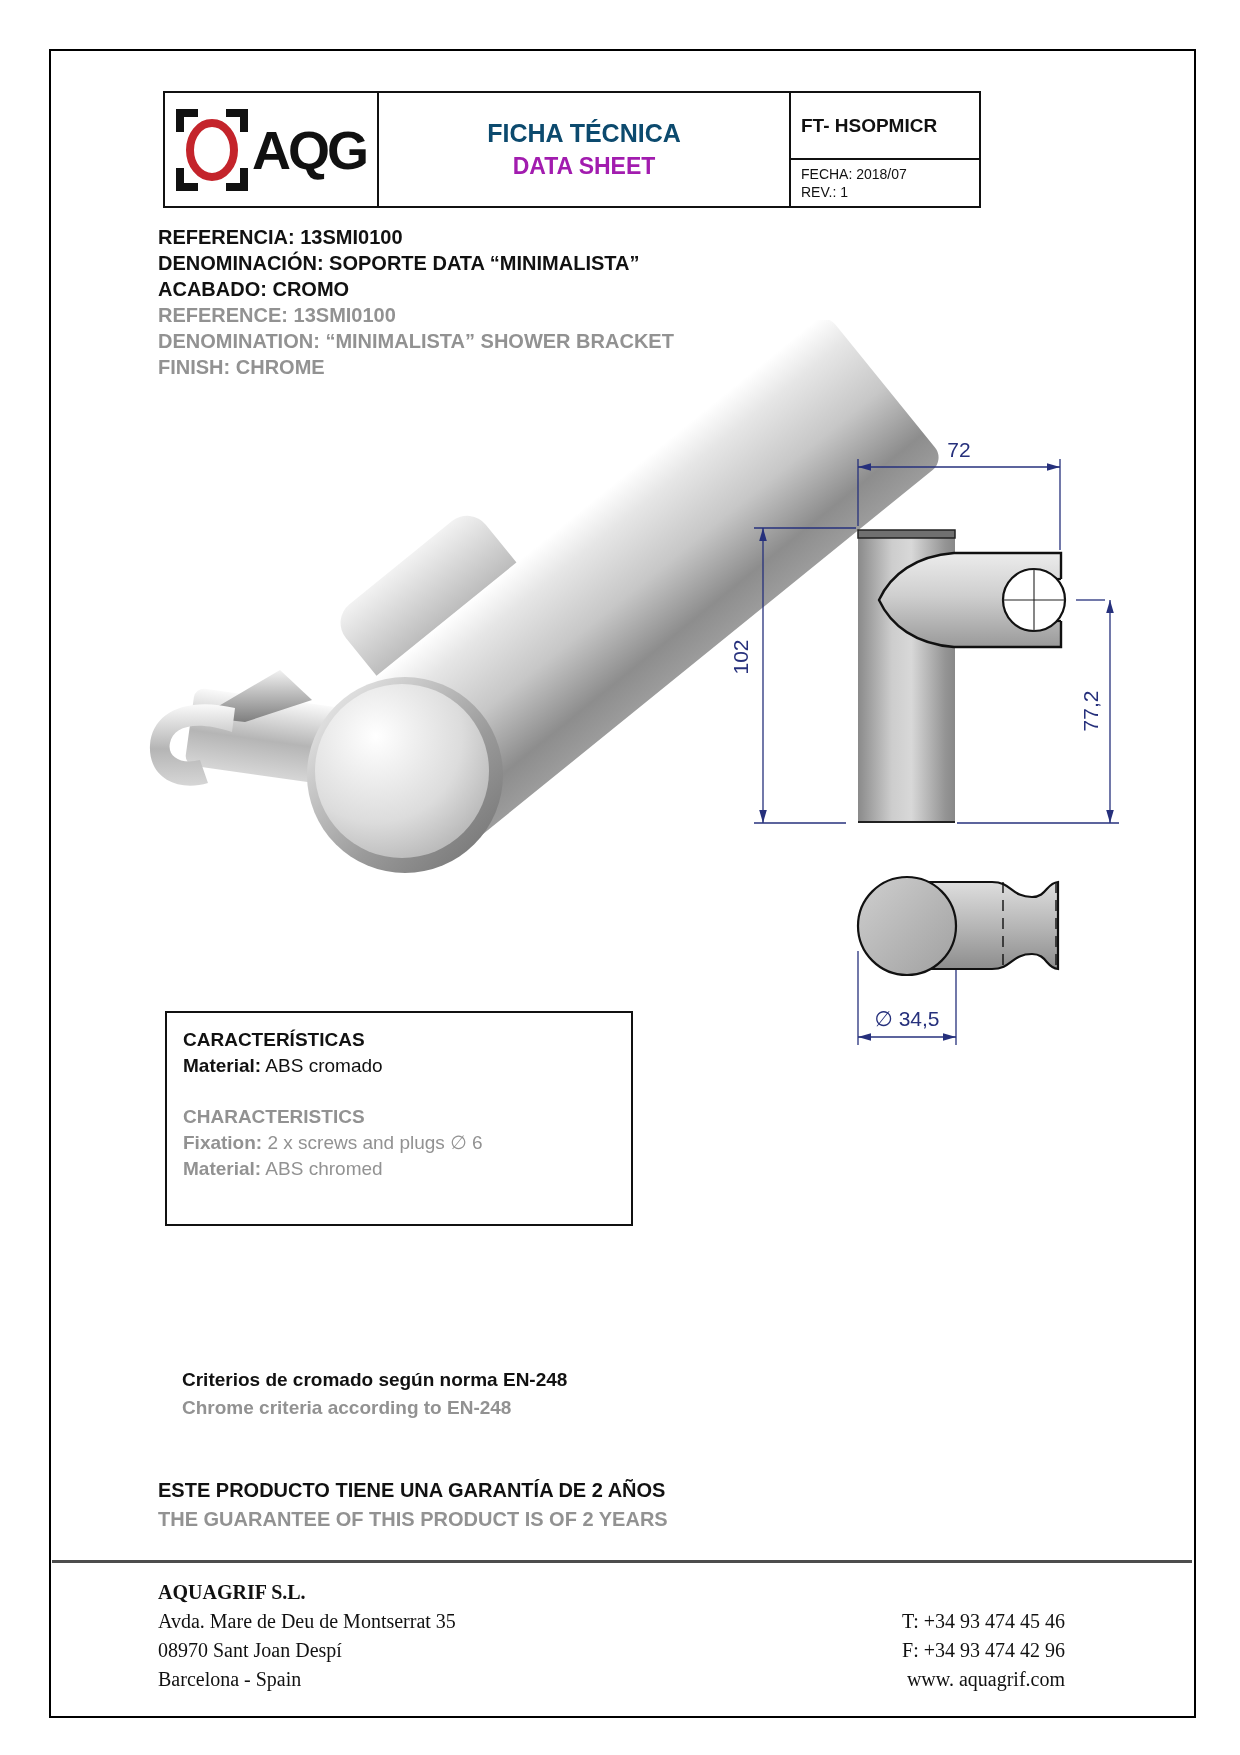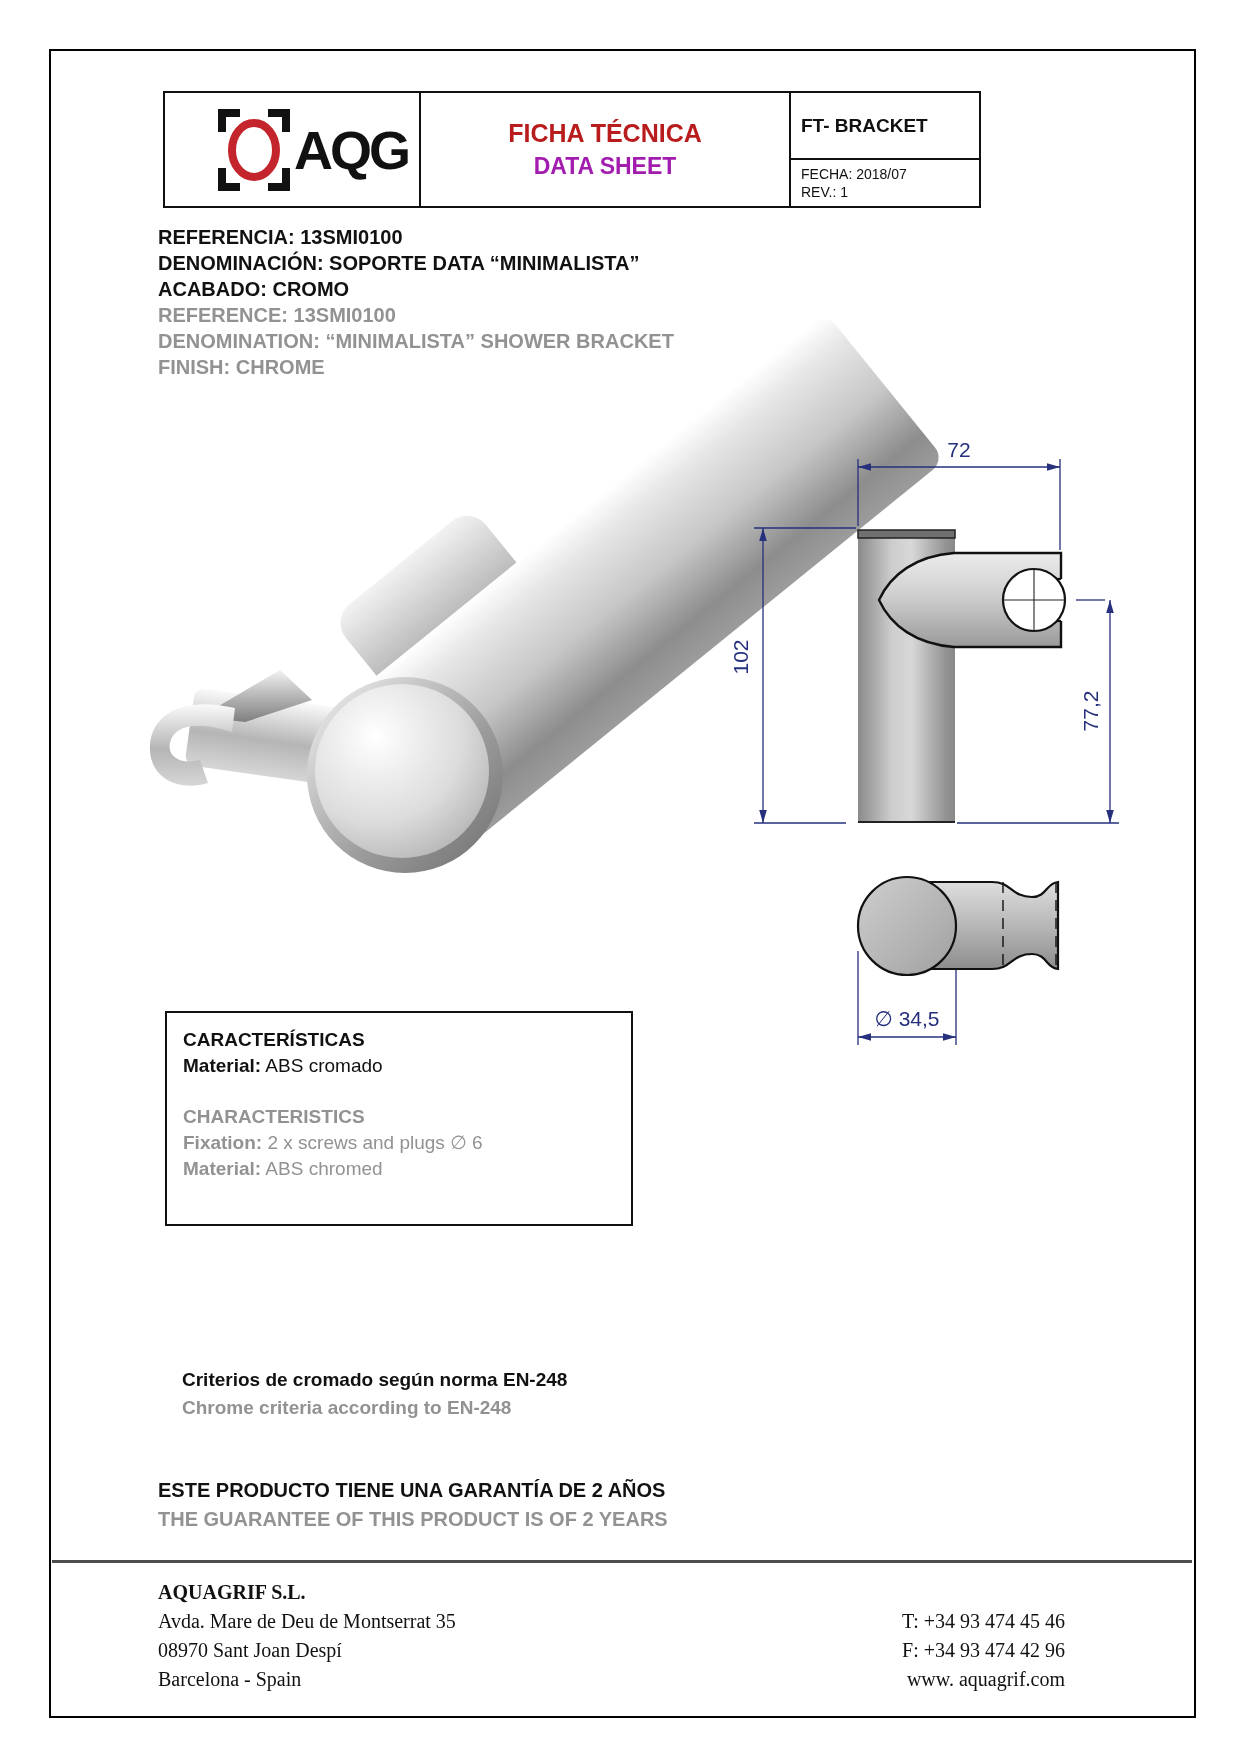--- a/index.html
+++ b/index.html
@@ -2,24 +2,24 @@
 <html><head>
 <meta charset="utf-8">
 <style>
   html,body{margin:0;padding:0;}
   body{width:1240px;height:1755px;background:#ffffff;position:relative;
        font-family:"Liberation Sans",sans-serif;color:#111;overflow:hidden;}
   .abs{position:absolute;}
   .frame{left:49px;top:49px;width:1147px;height:1669px;border:2px solid #000;box-sizing:border-box;}
   
   .hdr{left:163px;top:91px;width:818px;height:117px;border:2px solid #111;box-sizing:border-box;display:flex;}
-  .hdr-logo{width:212px;border-right:2px solid #111;display:flex;align-items:center;justify-content:center;gap:4px;margin-left:42px;}
+  .hdr-logo{width:212px;border-right:2px solid #111;display:flex;align-items:center;justify-content:center;gap:4px;}
   .logo-aqg{font-size:54px;font-weight:bold;letter-spacing:-3px;color:#111;line-height:1;}
   .hdr-title{flex:1;border-right:2px solid #111;display:flex;flex-direction:column;align-items:center;justify-content:center;gap:5px;}
-  .t-es{font-size:25px;font-weight:bold;color:#b91c1c;}
+  .t-es{font-size:25px;font-weight:bold;color:#0c4a6e;}
   .t-en{font-size:23px;font-weight:bold;color:#a21caf;}
   .hdr-code{width:188px;display:flex;flex-direction:column;}
   .code-top{height:67px;border-bottom:2px solid #111;box-sizing:border-box;display:flex;align-items:center;padding-left:10px;font-size:19px;font-weight:bold;}
   .code-bot{flex:1;padding:5px 15px 0 10px;font-size:14px;line-height:18px;}
   
   .refblk{left:158px;top:224px;font-size:20px;font-weight:bold;line-height:26px;}
   .refblk .g{color:#929292;}
   
   .chbox{left:165px;top:1011px;width:468px;height:215px;border:2px solid #111;box-sizing:border-box;
          padding:14px 0 0 16px;font-size:19px;line-height:26px;}
@@ -54,21 +54,21 @@
       <path d="M68 60 V79 H50" fill="none" stroke="#111" stroke-width="8"></path>
       <ellipse cx="36" cy="42" rx="22" ry="27" fill="none" stroke="#c4242b" stroke-width="8"></ellipse>
     </svg>
     <span class="logo-aqg">AQG</span>
   </div>
   <div class="hdr-title">
     <div class="t-es">FICHA TÉCNICA</div>
     <div class="t-en">DATA SHEET</div>
   </div>
   <div class="hdr-code">
-    <div class="code-top">FT- BRACKET</div>
+    <div class="code-top">FT- HSOPMICR</div>
     <div class="code-bot">
       <div>FECHA: 2018/07</div>
       <div>REV.: 1</div>
     </div>
   </div>
 </div>
 
 <div class="abs refblk">
   <div>REFERENCIA: 13SMI0100</div>
   <div>DENOMINACIÓN: SOPORTE DATA “MINIMALISTA”</div>

